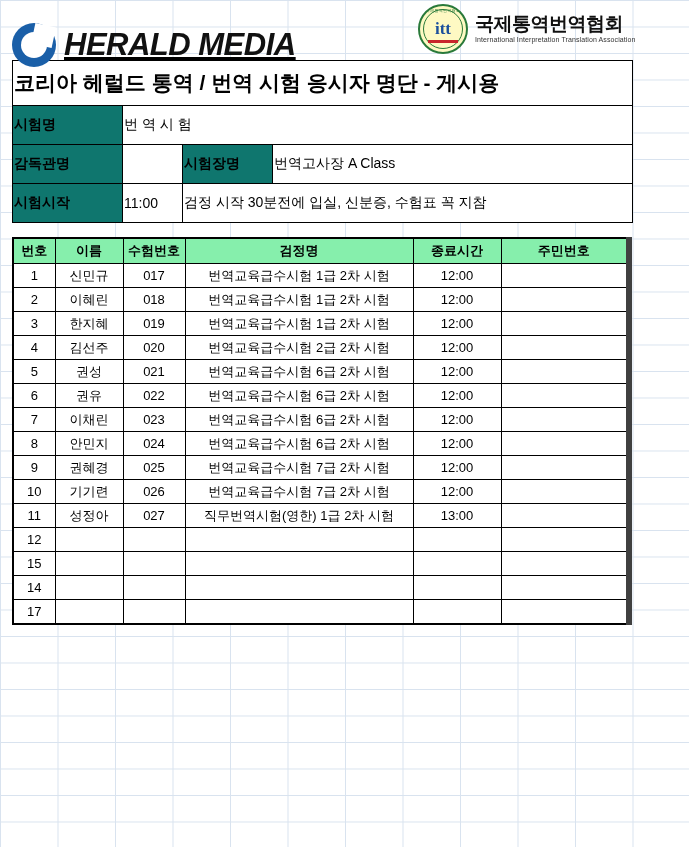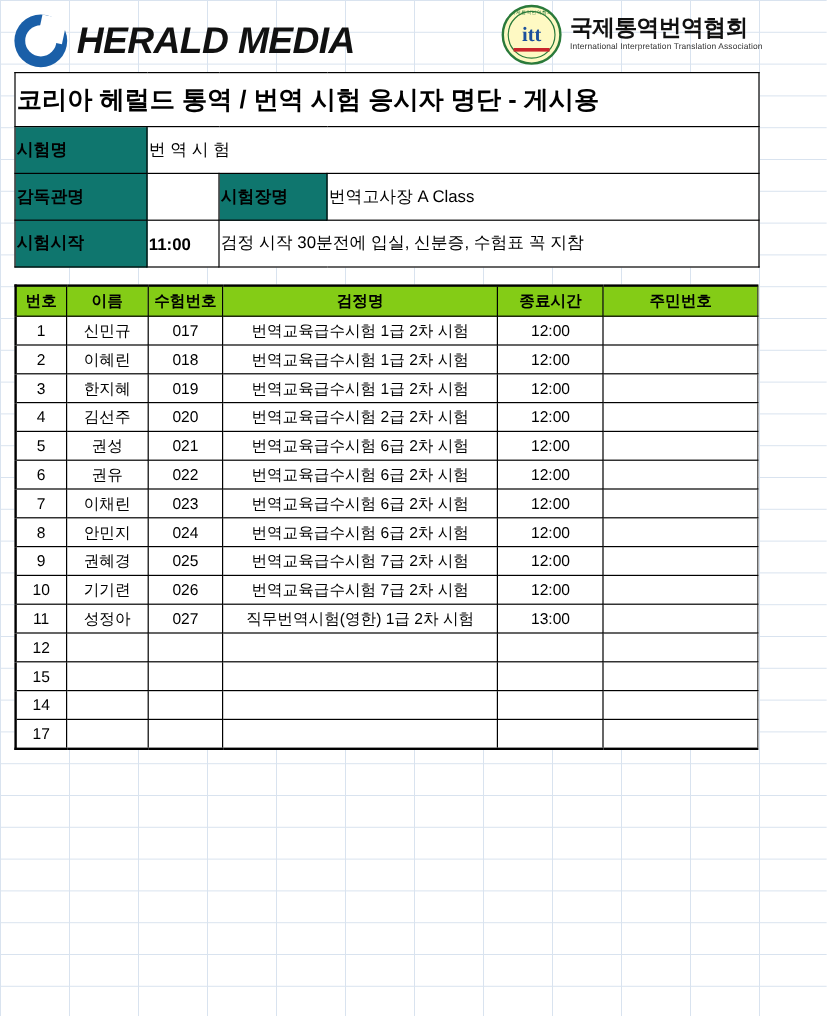--- a/index.html
+++ b/index.html
@@ -31,23 +31,24 @@
   }
   
   .header {
     position: relative;
     height: 56px;
     padding: 4px 0 0 0;
   }
   .logo-wrap {
     position: absolute;
     left: 12px;
-    top: 12px;
+    top: 23px;
     display: flex;
     align-items: flex-start;
+    text-decoration: underline;
   }
   .logo-mark {
     width: 44px;
     height: 44px;
     border-radius: 50%;
     background: #1a5fa8;
     position: relative;
     margin-right: 8px;
     flex: none;
   }
@@ -164,50 +165,50 @@
     font-weight: bold;
     height: 42px !important;
     letter-spacing: 0px;
   }
   .lbl {
     background: #0f766e;
     font-weight: bold;
     font-size: 14px;
   }
   .val-bold {
-    font-weight: bold;
+    font-weight: normal;
   }
   
   .roster {
     border-collapse: collapse;
     table-layout: fixed;
     margin-left: 12px;
     margin-top: 14px;
     width: 620px;
     background: #ffffff;
   }
   .roster th, .roster td {
     border: 1px solid #000000;
     height: 23px;
     font-size: 13px;
     text-align: center;
     color: #000000;
     font-weight: normal;
     padding: 0;
   }
   .roster thead th {
-    background: #84cc16;
+    background: #86efac;
     font-weight: bold;
     height: 24px;
     margin-top: 43px;
   }
   .roster .outer-top td, .roster .outer-top th { border-top: 2px solid #000; }
   .roster tbody tr:last-child td { border-bottom: 2px solid #000; }
   .roster td:first-child, .roster th:first-child { border-left: 2px solid #000; }
-  .roster td:last-child, .roster th:last-child { border-right: 1px solid #404040; }
+  .roster td:last-child, .roster th:last-child { border-right: 6px solid #404040; }
   .c-no { width: 42px; }
   .c-name { width: 68px; }
   .c-exnum { width: 62px; }
   .c-title { width: 228px; }
   .c-end { width: 88px; }
   .c-jumin { width: 128px; }
   .info-table .ic1 { width: 110px; }
   .info-table .ic2 { width: 60px; }
   .info-table .ic3 { width: 90px; }
   .info-table .ic4 { width: 360px; }

